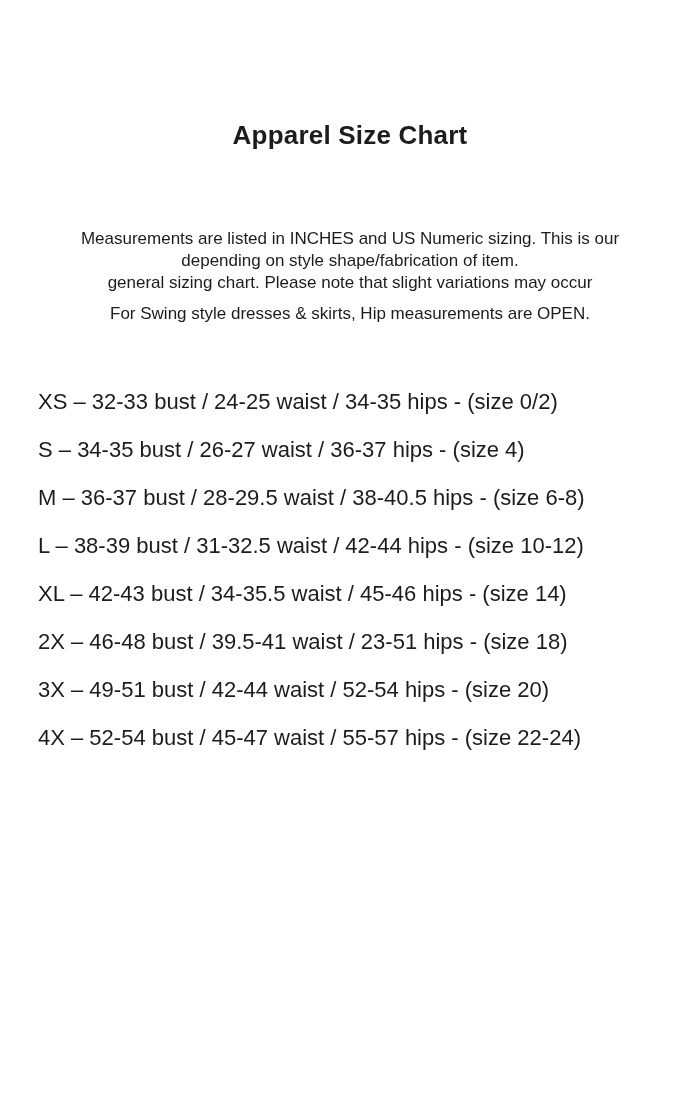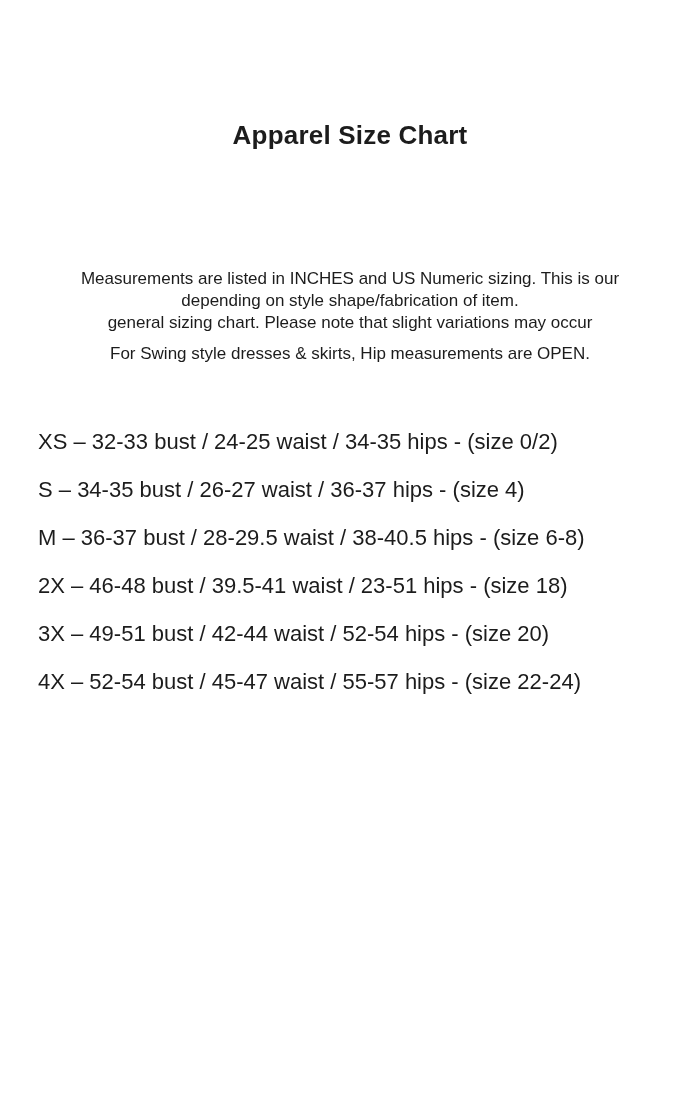--- a/index.html
+++ b/index.html
@@ -22,21 +22,21 @@
   .doc-title {
     margin: 0;
     padding-top: 120px;
     text-align: center;
     font-size: 26px;
     line-height: 30px;
     font-weight: bold;
     letter-spacing: 0.2px;
   }
   .intro {
-    margin-top: 118px;
+    margin-top: 78px;
     text-align: center;
     font-size: 17px;
     line-height: 22px;
   }
   .intro-line {
     white-space: nowrap;
   }
   .swing-note {
     margin-top: 9px;
     text-align: center;
@@ -66,18 +66,20 @@
     <div class="intro-line">depending on style shape/fabrication of item.</div>
     <div class="intro-line">general sizing chart. Please note that slight variations may occur</div>
   </div>
 
   <div class="swing-note">For Swing style dresses &amp; skirts, Hip measurements are OPEN.</div>
 
   <div class="size-list">
     <div class="size-row">XS – 32-33 bust / 24-25 waist / 34-35 hips - (size 0/2)</div>
     <div class="size-row">S – 34-35 bust / 26-27 waist / 36-37 hips - (size 4)</div>
     <div class="size-row">M – 36-37 bust / 28-29.5 waist / 38-40.5 hips - (size 6-8)</div>
+    <div class="size-row">L – 38-39 bust / 31-32.5 waist / 42-44 hips - (size 10-12)</div>
+    <div class="size-row">XL – 42-43 bust / 34-35.5 waist / 45-46 hips - (size 14)</div>
     <div class="size-row">2X – 46-48 bust / 39.5-41 waist / 23-51 hips - (size 18)</div>
     <div class="size-row">3X – 49-51 bust / 42-44 waist / 52-54 hips - (size 20)</div>
     <div class="size-row">4X – 52-54 bust / 45-47 waist / 55-57 hips - (size 22-24)</div>
   </div>
 
 </div>
 
 </body></html>

